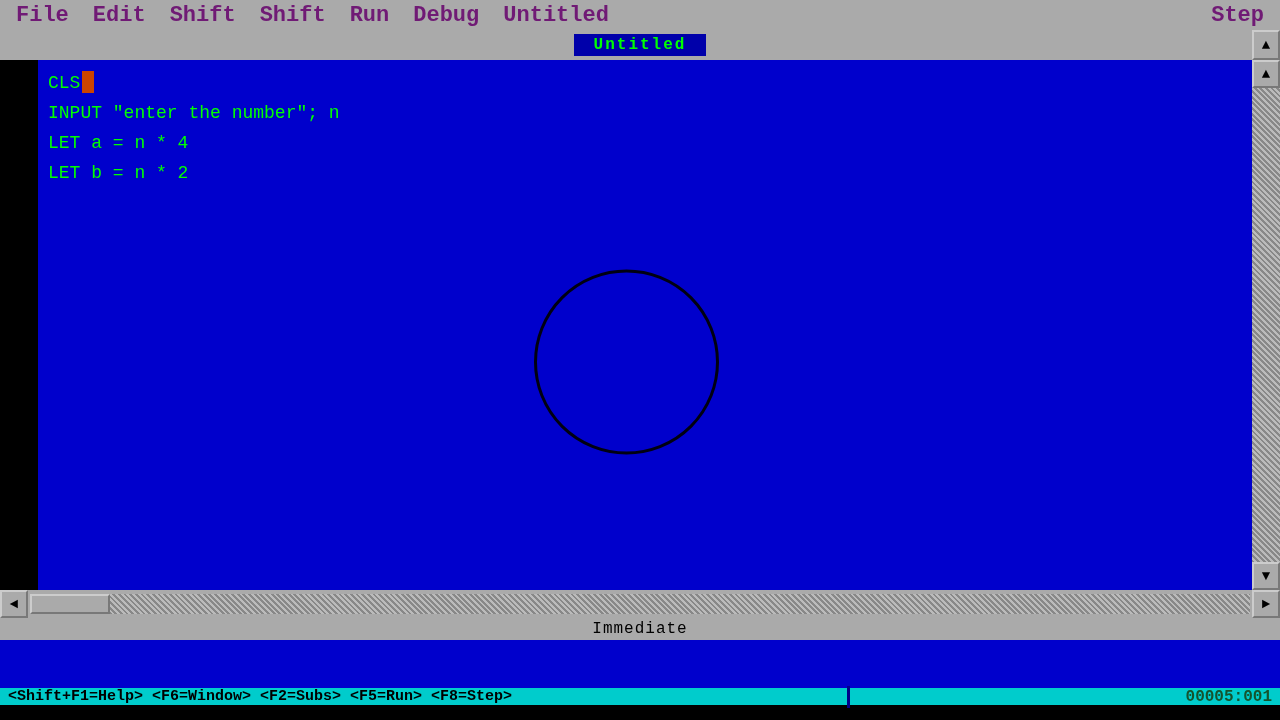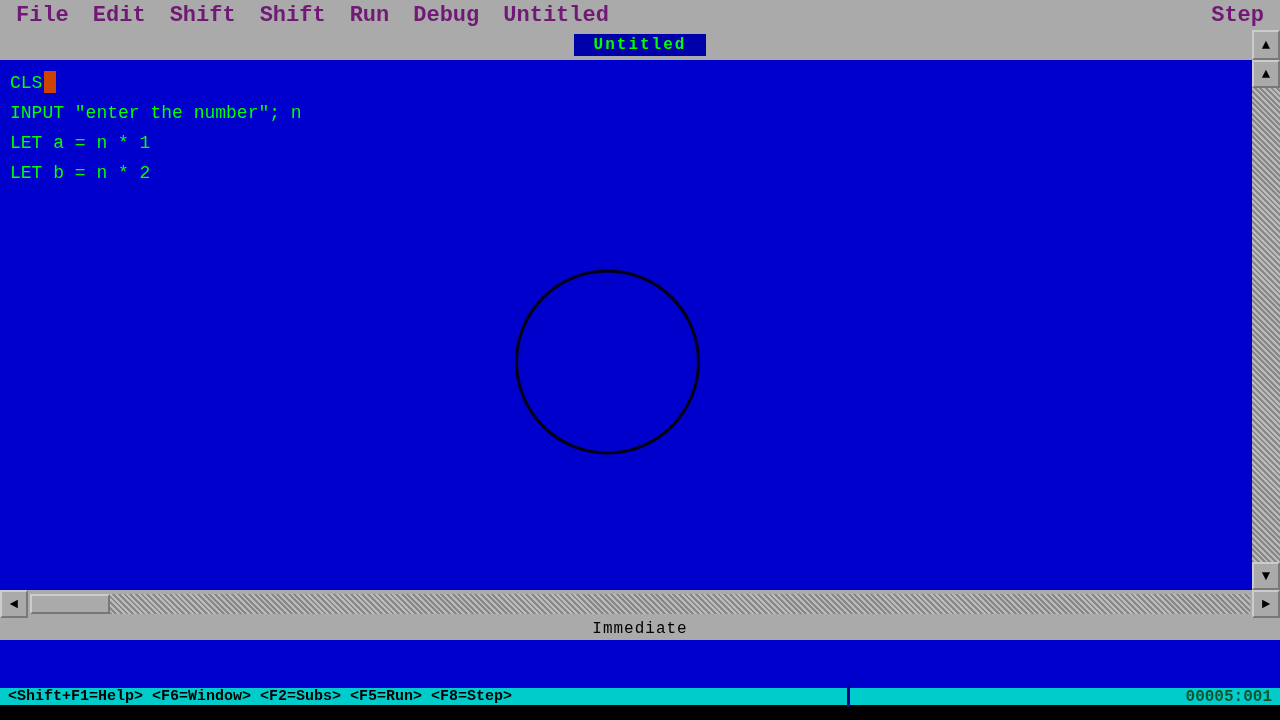--- a/index.html
+++ b/index.html
@@ -62,20 +62,21 @@
       font-size: 14px;
       cursor: pointer;
       color: #000;
     }
 
     
     #editor-container {
       background: #00c;
       display: flex;
       position: relative;
+      margin-left: 38px;
     }
     #editor-area {
       background: #00c;
       flex: 1;
       height: 530px;
       padding: 8px 10px;
       position: relative;
       overflow: hidden;
     }
     .code-line {
@@ -269,21 +270,21 @@
 
 <div id="titlebar">
   <div id="window-title">Untitled</div>
   <div id="scroll-up-btn">▲</div>
 </div>
 
 <div id="editor-container">
   <div id="editor-area">
     <div class="code-line">CLS<span class="cursor-block"></span></div>
     <div class="code-line">INPUT "enter the number"; n</div>
-    <div class="code-line">LET a = n * 1</div>
+    <div class="code-line">LET a = n * 4</div>
     <div class="code-line">LET b = n * 2</div>
     <div id="circle-overlay"></div>
   </div>
   <div id="scrollbar-right">
     <div id="scroll-up">▲</div>
     <div id="scroll-thumb-area"></div>
     <div id="scroll-down">▼</div>
   </div>
 </div>
 

